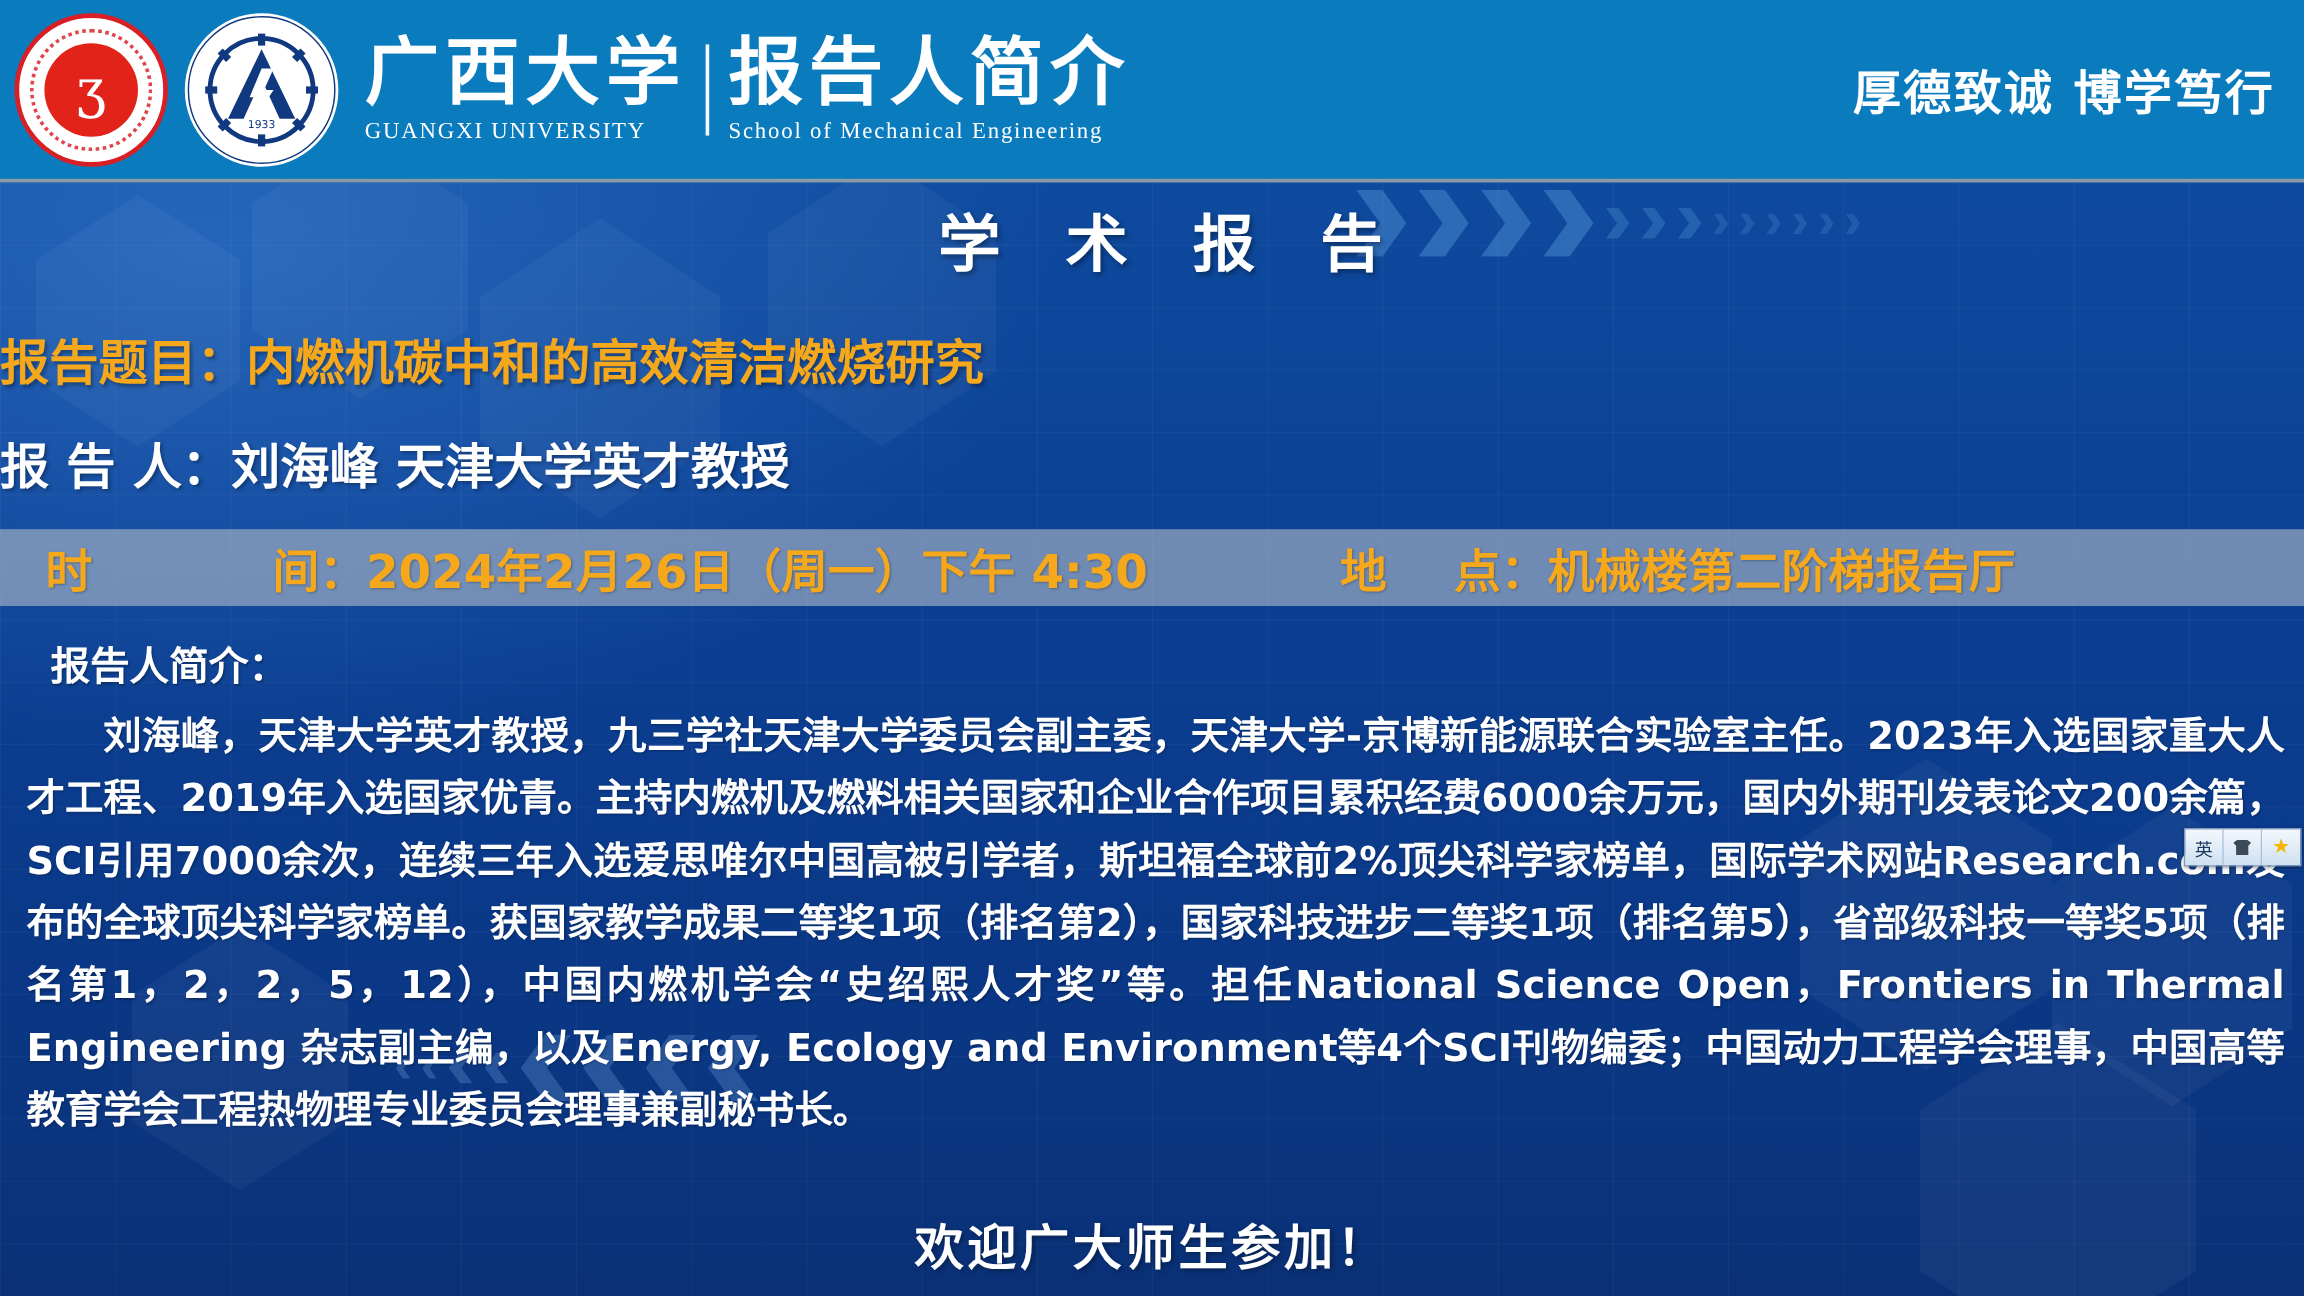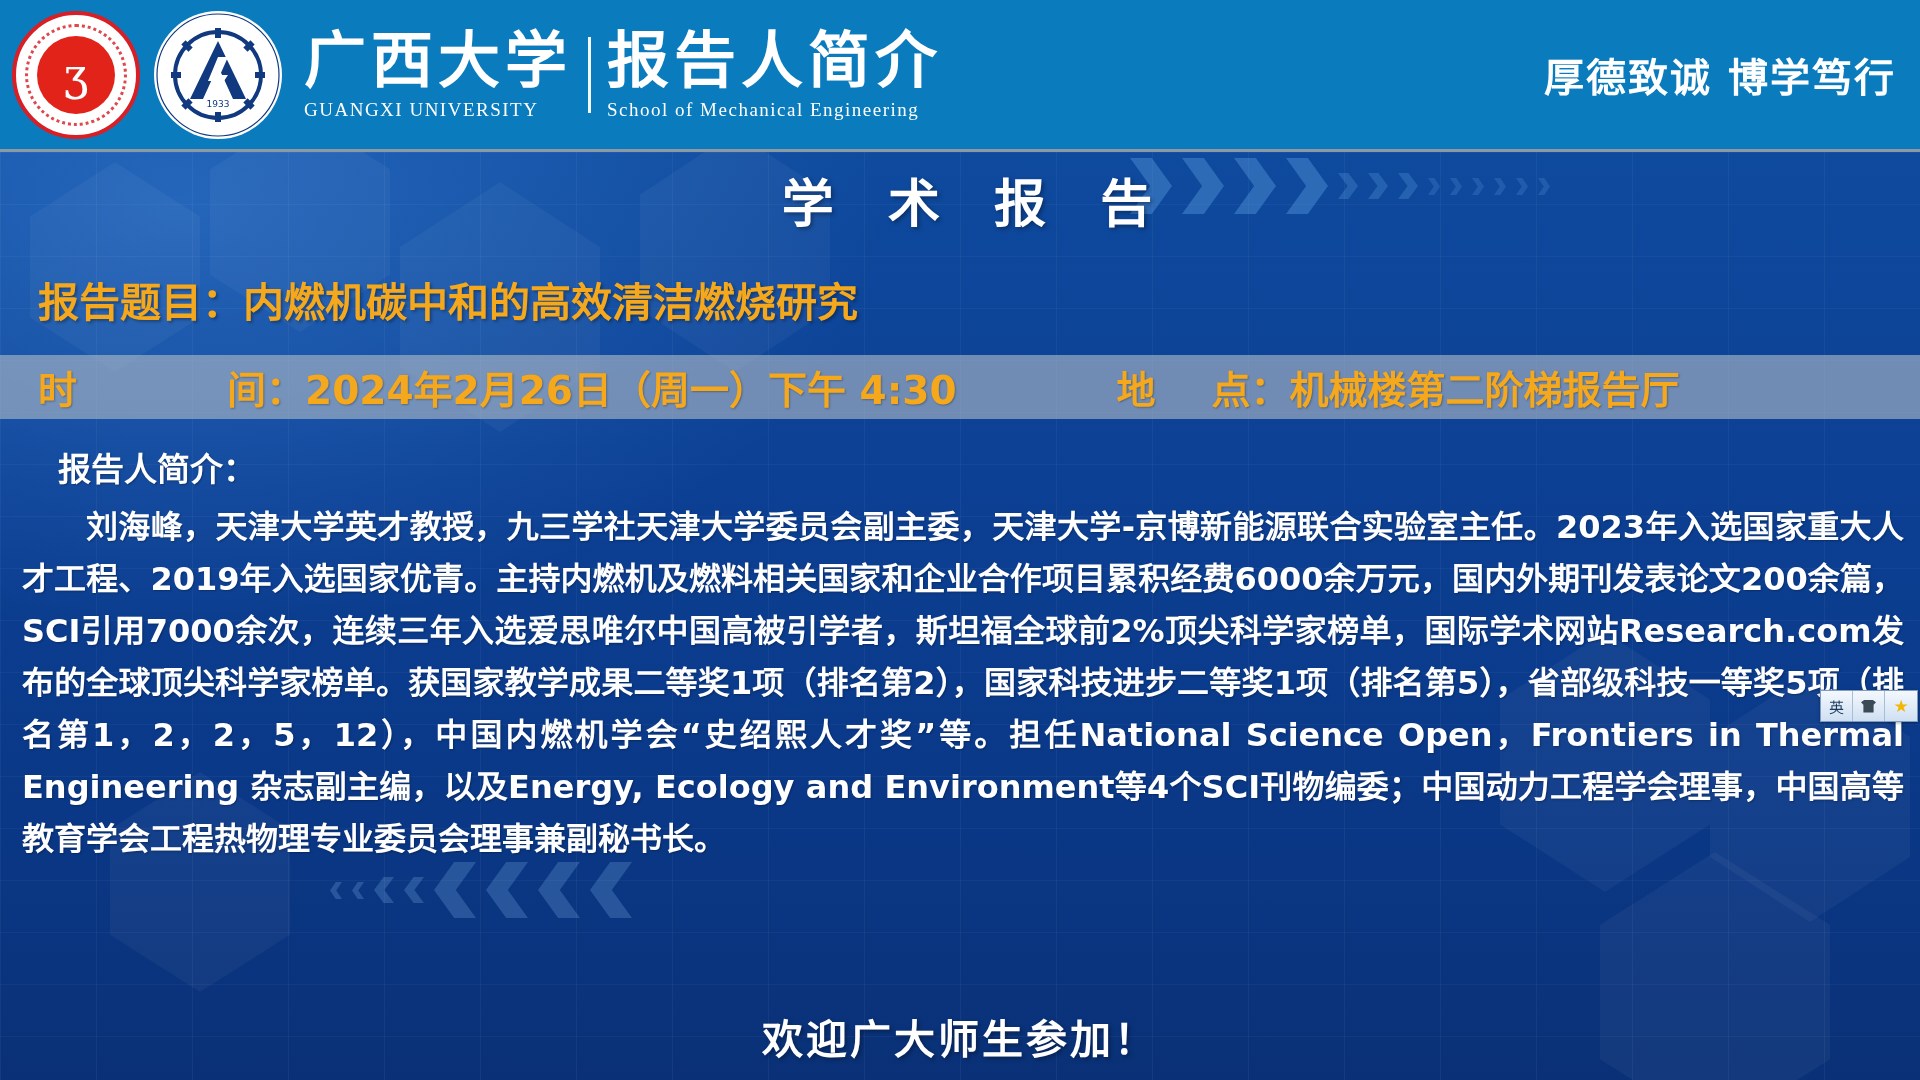--- a/index.html
+++ b/index.html
@@ -135,21 +135,20 @@
     letter-spacing: 18px;
     font-family: "DejaVu Sans", sans-serif;
     margin-top: 10px;
     text-shadow: 2px 2px 4px rgba(0,0,0,.35);
     margin-left: 32px;
   }
 
   .line-topic, .line-speaker {
     font-size: 41px; font-weight: 700;
     font-family: "DejaVu Sans", sans-serif;
-    padding-left: 38px;
     text-shadow: 2px 2px 3px rgba(0,0,0,.30);
     white-space: nowrap;
   }
   .line-topic   { color: #f5a81c; margin-top: 32px; }
   .line-speaker { color: #ffffff; margin-top: 26px; }
 
   .band {
     margin-top: 26px;
     height: 64px;
     background: rgba(174,186,199,.62);
@@ -160,21 +159,21 @@
   .band .t {
     color: #f5a81c; font-size: 39px; font-weight: 700;
     font-family: "DejaVu Sans", sans-serif;
     text-shadow: 1px 1px 2px rgba(0,0,0,.28);
   }
   .band .gap { display: inline-block; width: 150px; }
 
   .bio-label {
     color: #ffffff; font-size: 33px; font-weight: 700;
     font-family: "DejaVu Sans", sans-serif;
-    padding-left: 58px; margin-top: 24px;
+    padding-left: 42px; margin-top: 24px;
     text-shadow: 1px 1px 2px rgba(0,0,0,.3);
   }
   .bio-body {
     color: #ffffff;
     font-size: 32px; font-weight: 700;
     font-family: "DejaVu Sans", sans-serif;
     line-height: 52px;
     padding: 10px 16px 0 22px;
     text-align: justify;
     text-justify: inter-character;
@@ -305,20 +304,23 @@
   </div>
 
   <div class="content">
 
     <div class="poster-title">学 术 报 告</div>
 
     <div class="line-topic">
       <span>报告题目：</span><span>内燃机碳中和的高效清洁燃烧研究</span>
     </div>
 
+    <div class="line-speaker">
+      <span>报 告 人：</span><span>刘海峰 天津大学英才教授</span>
+    </div>
 
     <div class="band">
       <span class="t">时</span>
       <span class="gap"></span>
       <span class="t">间：</span>
       <span class="t">2024年2月26日（周一）下午 4:30</span>
       <span class="gap" style="width:160px"></span>
       <span class="t">地</span>
       <span class="gap" style="width:56px"></span>
       <span class="t">点：</span>

